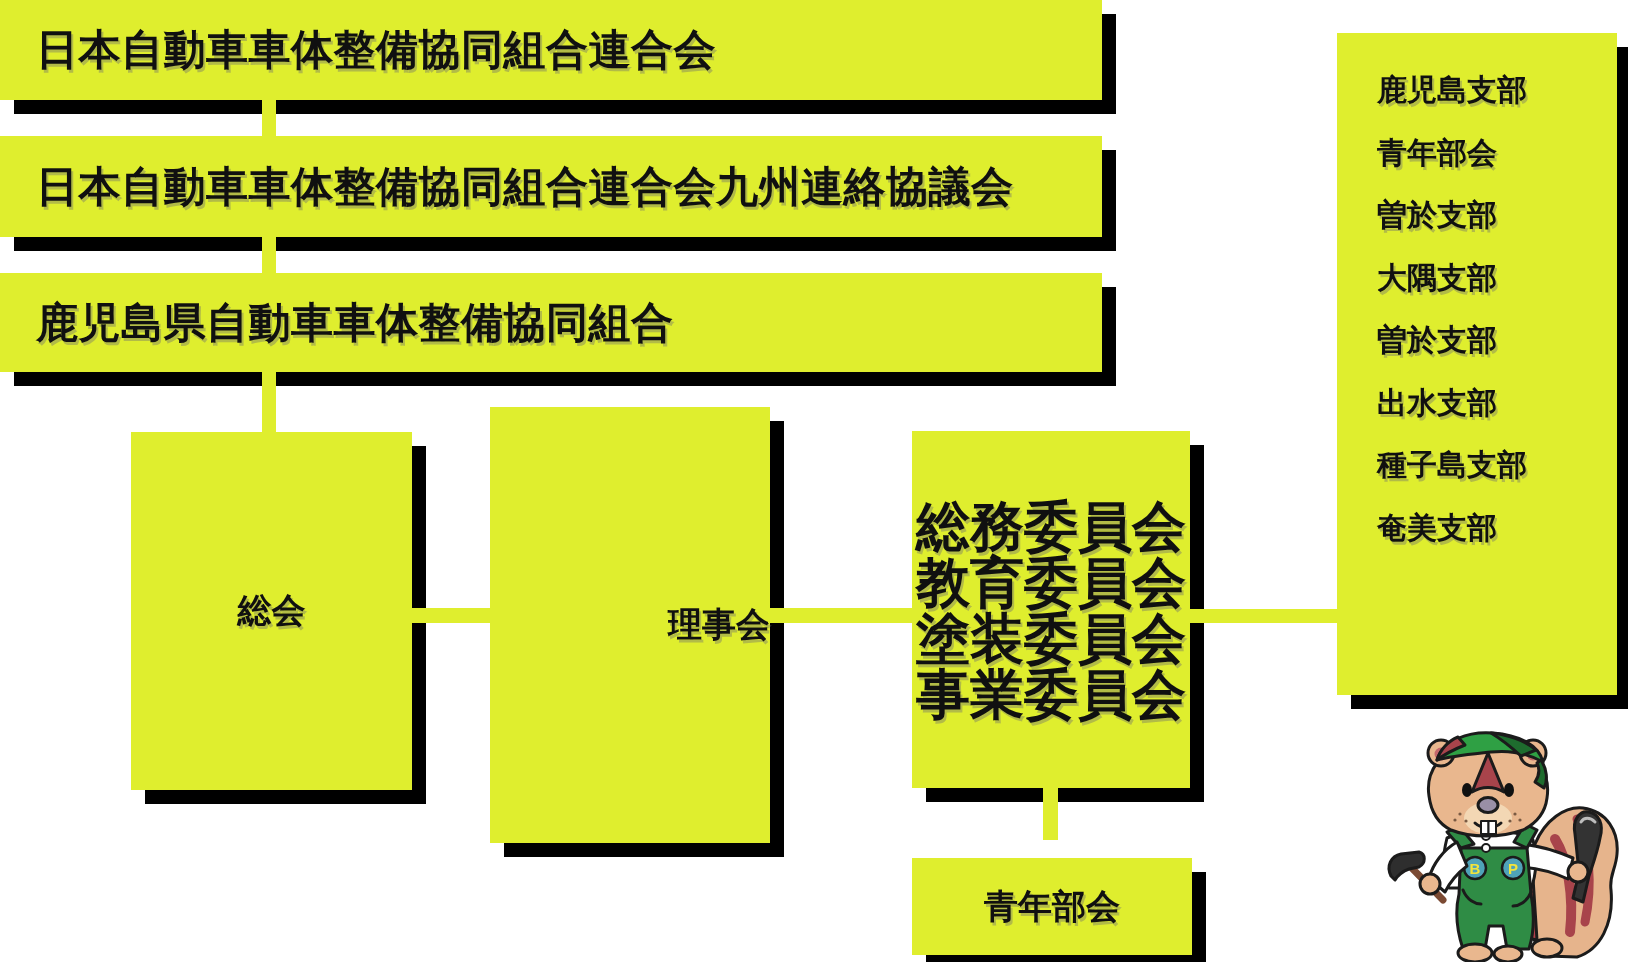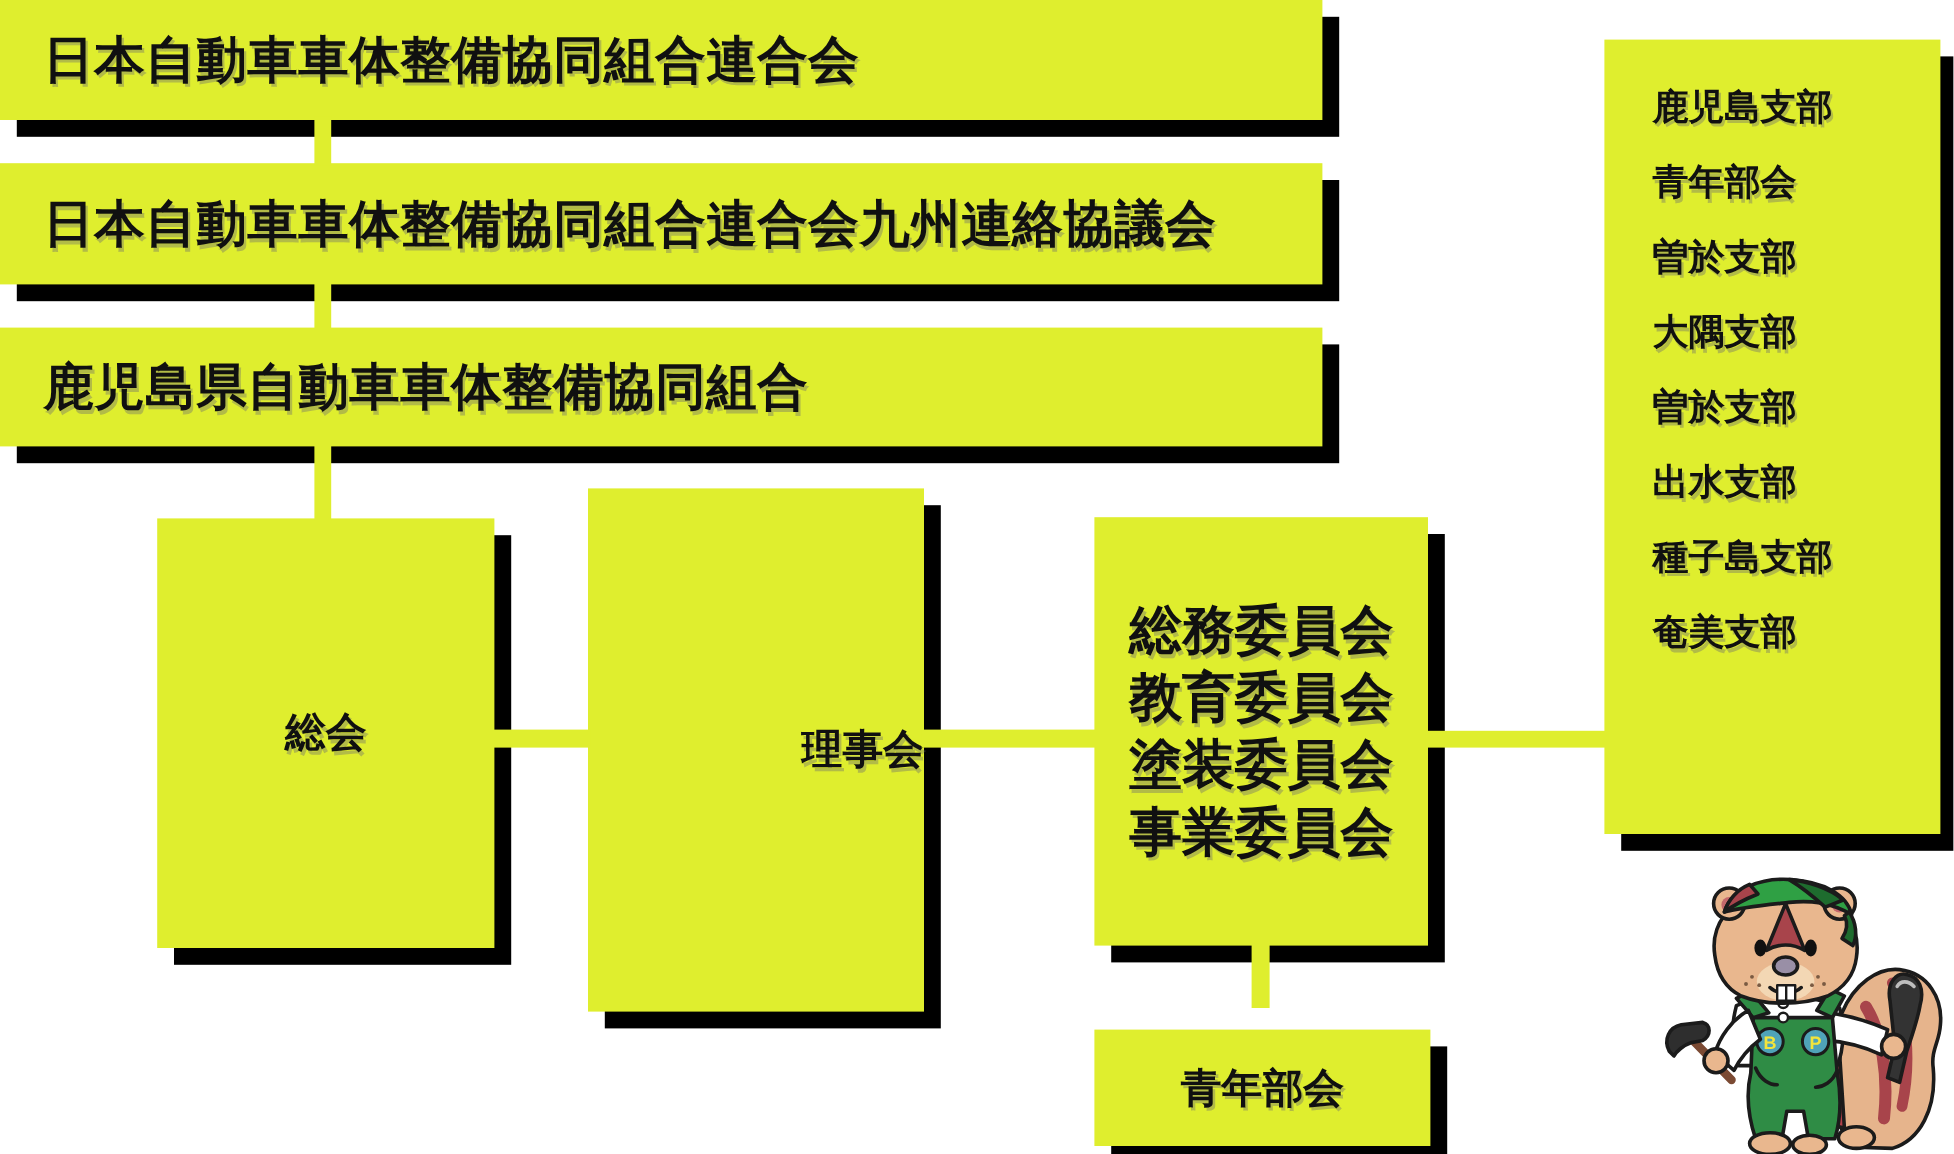--- a/index.html
+++ b/index.html
@@ -35,21 +35,21 @@
     font-size:34px;
   }
   .conn{
     position:absolute;
     background:var(--box-yellow);
     z-index:3;
   }
   .committee-list{
     display:flex;flex-direction:column;justify-content:center;align-items:center;
     width:100%;height:100%;
-    font-size:44px;line-height:56px;
+    font-size:54px;line-height:56px;
   }
   .branch-list{
     padding:26px 0 0 40px;
     font-size:30px;line-height:62.5px;
   }
   .committee-list > div,.branch-list > div{
     text-shadow:2px 3px 0 rgba(110,110,110,.40);
     white-space:nowrap;font-weight:700;color:var(--ink);
   }
   #mascot{position:absolute;left:1385px;top:726px;width:235px;height:236px;z-index:4;}

